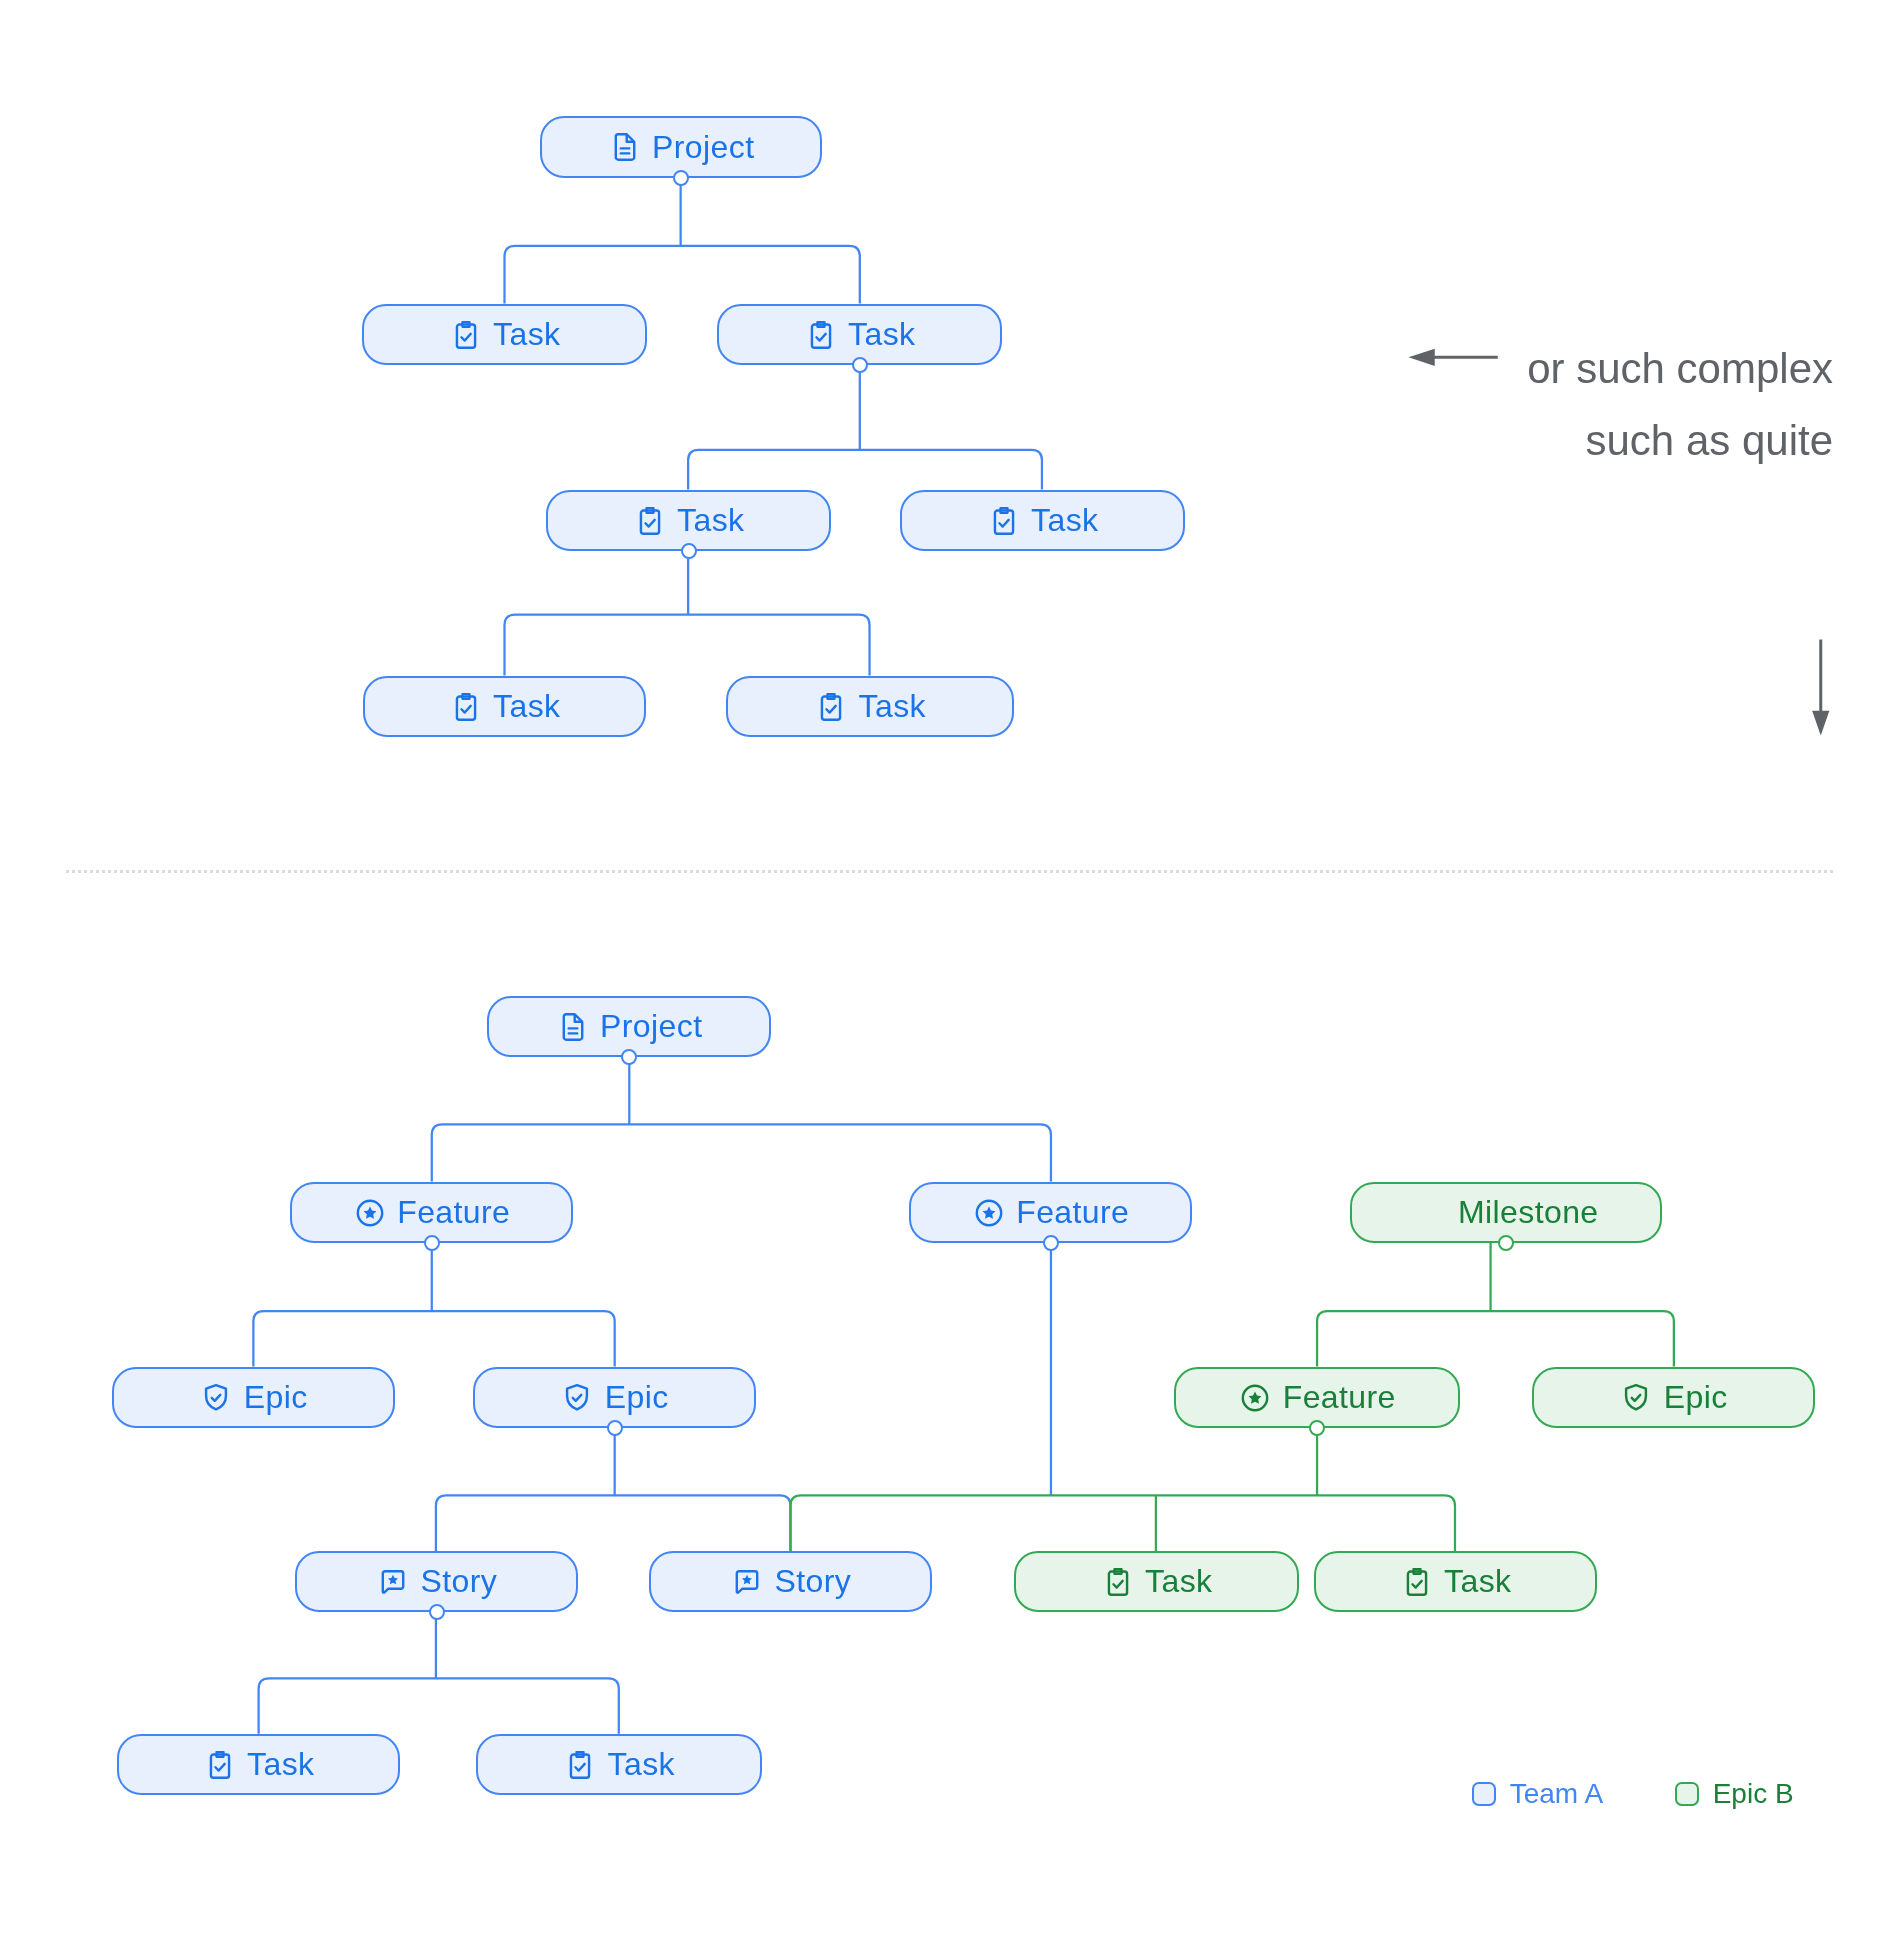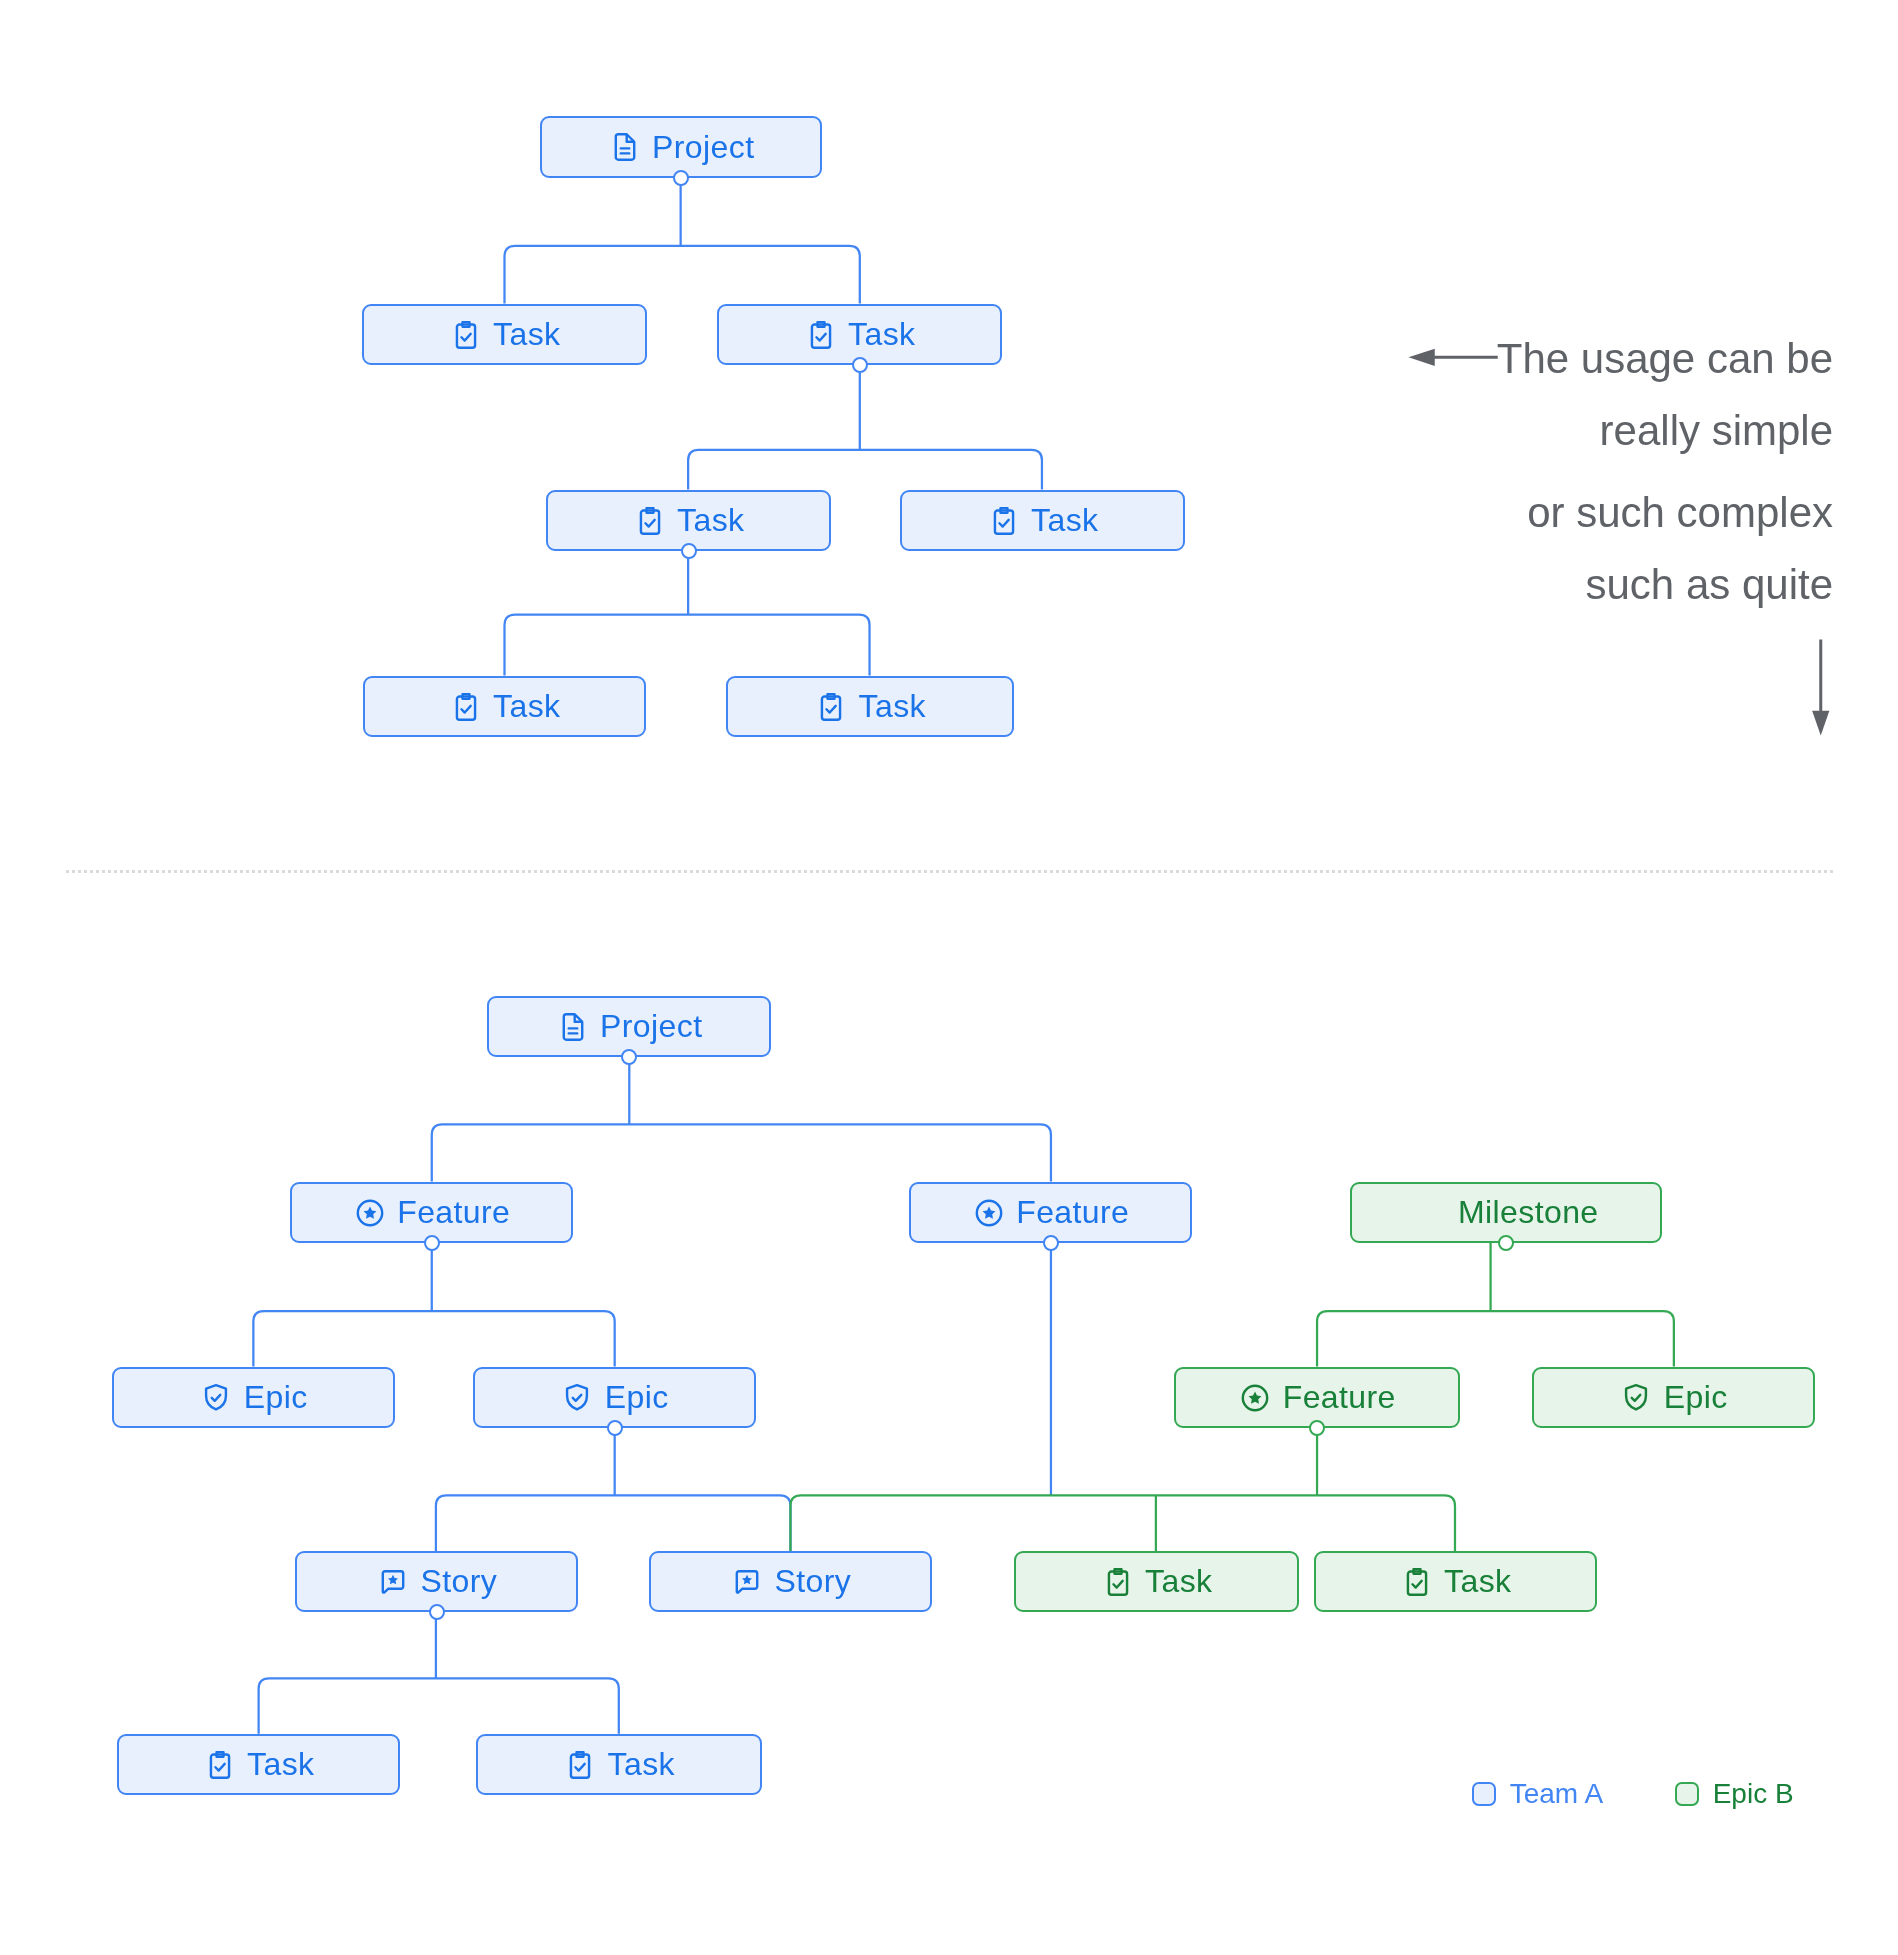--- a/index.html
+++ b/index.html
@@ -5,21 +5,21 @@
   html,body{margin:0;padding:0;background:#ffffff;}
   body{font-family:"Liberation Sans", sans-serif;}
   #canvas{position:relative;width:1898px;height:1955px;background:#fff;overflow:hidden;}
 
   #edge-layer{position:absolute;left:0;top:0;z-index:1;}
   .edge{fill:none;stroke-width:3px;}
   .edge.team-a{stroke:var(--team-a-border);}
   .edge.team-b{stroke:var(--team-b-border);}
 
   .node{position:absolute;z-index:2;display:flex;align-items:center;justify-content:center;
-        gap:10.5px;border:2.2px solid;border-radius:9px;font-size:32px;font-weight:500;
+        gap:10.5px;border:2.2px solid;border-radius:24px;font-size:32px;font-weight:500;
         letter-spacing:0.4px;box-sizing:border-box;}
   .node.team-a{background:var(--team-a-fill);border-color:var(--team-a-border);color:var(--team-a-text);}
   .node.team-b{background:var(--team-b-fill);border-color:var(--team-b-border);color:var(--team-b-text);}
   .node .icon{width:34px;height:34px;flex:0 0 auto;}
   .port{position:absolute;left:50%;bottom:-9.7px;transform:translateX(-50%);
         width:12px;height:12px;border-radius:50%;background:#fff;border:2.2px solid;z-index:3;}
   .team-a .port{border-color:var(--team-a-border);}
   .team-b .port{border-color:var(--team-b-border);}
 
   .annotation{position:absolute;right:65px;top:323px;z-index:2;text-align:right;
@@ -233,22 +233,20 @@
         <span class="label">Task</span>
       </div>
     </div>
 
   <svg id="arrow-left" class="arrow" width="93" height="22.5" viewBox="0 0 124 30">
     <line x1="34" y1="15" x2="121" y2="15"></line>
     <path d="M2 15 L37 3.5 V26.5 Z"></path>
   </svg>
 
   <div class="annotation">
-    <p class="para1"><span>The usage can be</span><br>
-    <span>really simple</span></p>
     <p class="para2"><span>or such complex</span><br>
     <span>such as quite</span></p>
   </div>
 
   <svg id="arrow-down" class="arrow" width="25.5" height="99" viewBox="0 0 34 132">
     <line x1="17" y1="2" x2="17" y2="100"></line>
     <path d="M17 130 L5.5 97 H28.5 Z"></path>
   </svg>
 
   <div class="divider"></div>

